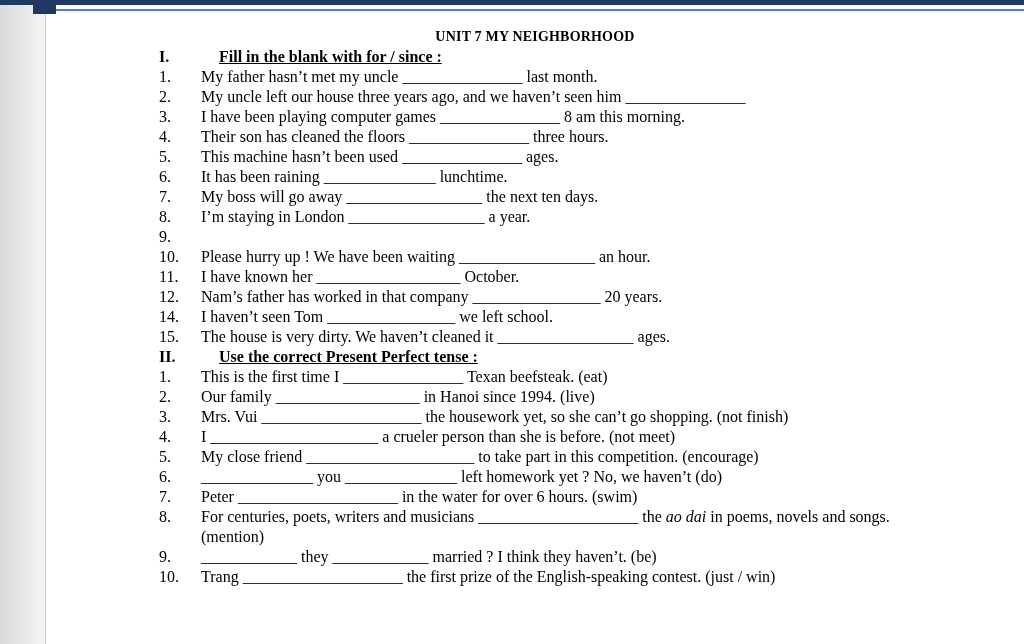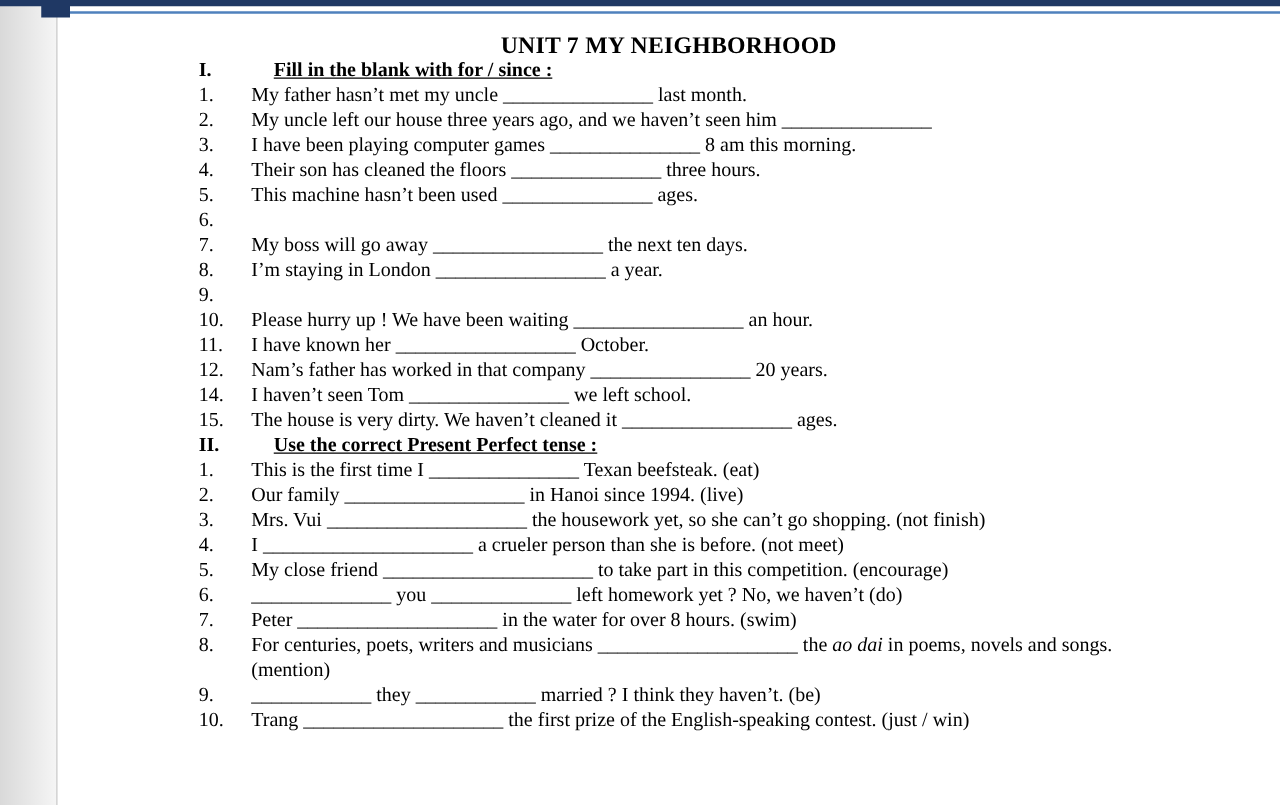--- a/index.html
+++ b/index.html
@@ -35,21 +35,21 @@
     position: absolute; top: 0; left: 45px;
     width: 979px; height: 644px;
     background: #ffffff;
     border-left: 1px solid #c8c8c8;
     padding-top: 27px;
     z-index: 2;
   }
   .doc-title {
     text-align: center;
     font-weight: bold;
-    font-size: 19px;
+    font-size: 14px;
     line-height: 20px;
     letter-spacing: 0.2px;
   }
   .row {
     display: flex;
     margin-left: 113px;
     font-size: 16px;
     line-height: 20px;
     align-items: baseline;
   }
@@ -101,20 +101,21 @@
       <div class="row item-row">
         <span class="num">4.</span>
         <span class="item-text"><span>Their son has cleaned the floors _______________ three hours.</span></span>
       </div>
       <div class="row item-row">
         <span class="num">5.</span>
         <span class="item-text"><span>This machine hasn’t been used _______________ ages.</span></span>
       </div>
       <div class="row item-row">
         <span class="num">6.</span>
+        <span class="item-text"><span>It has been raining ______________ lunchtime.</span></span>
       </div>
       <div class="row item-row">
         <span class="num">7.</span>
         <span class="item-text"><span>My boss will go away _________________ the next ten days.</span></span>
       </div>
       <div class="row item-row">
         <span class="num">8.</span>
         <span class="item-text"><span>I’m staying in London _________________ a year.</span></span>
       </div>
       <div class="row item-row">
@@ -163,21 +164,21 @@
       <div class="row item-row">
         <span class="num">5.</span>
         <span class="item-text"><span>My close friend _____________________ to take part in this competition. (encourage)</span></span>
       </div>
       <div class="row item-row">
         <span class="num">6.</span>
         <span class="item-text"><span>______________ you ______________ left homework yet ? No, we haven’t (do)</span></span>
       </div>
       <div class="row item-row">
         <span class="num">7.</span>
-        <span class="item-text"><span>Peter ____________________ in the water for over 8 hours. (swim)</span></span>
+        <span class="item-text"><span>Peter ____________________ in the water for over 6 hours. (swim)</span></span>
       </div>
       <div class="row item-row">
         <span class="num">8.</span>
         <span class="item-text"><span>For centuries, poets, writers and musicians ____________________ the </span><i>ao dai</i><span> in poems, novels and songs. (mention)</span></span>
       </div>
       <div class="row item-row">
         <span class="num">9.</span>
         <span class="item-text"><span>____________ they ____________ married ? I think they haven’t. (be)</span></span>
       </div>
       <div class="row item-row">

